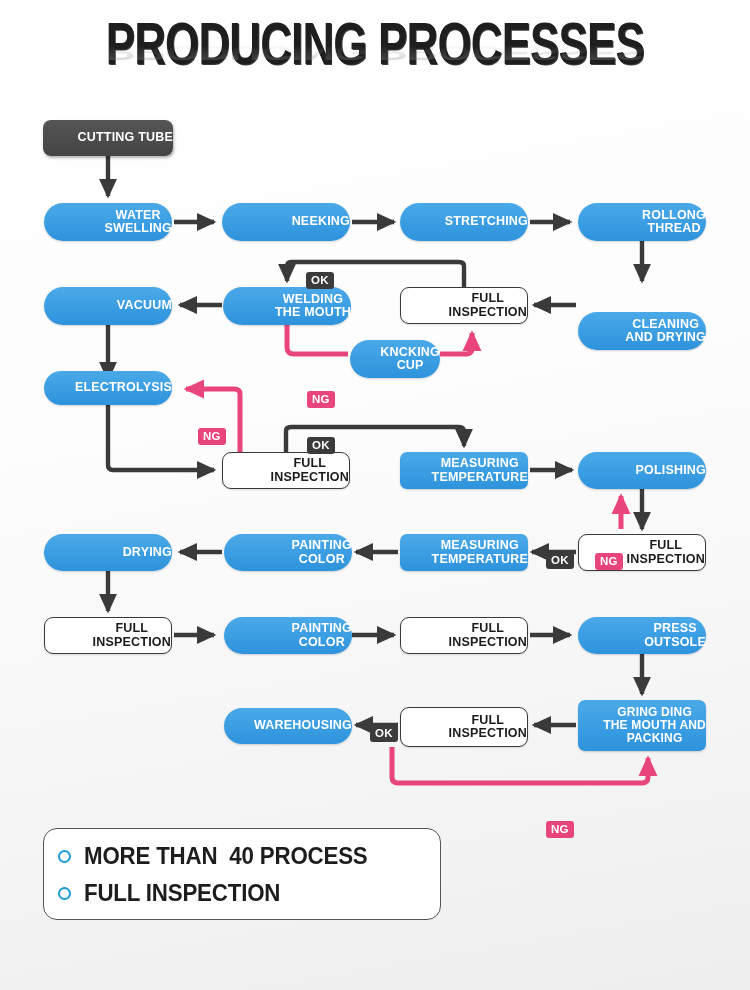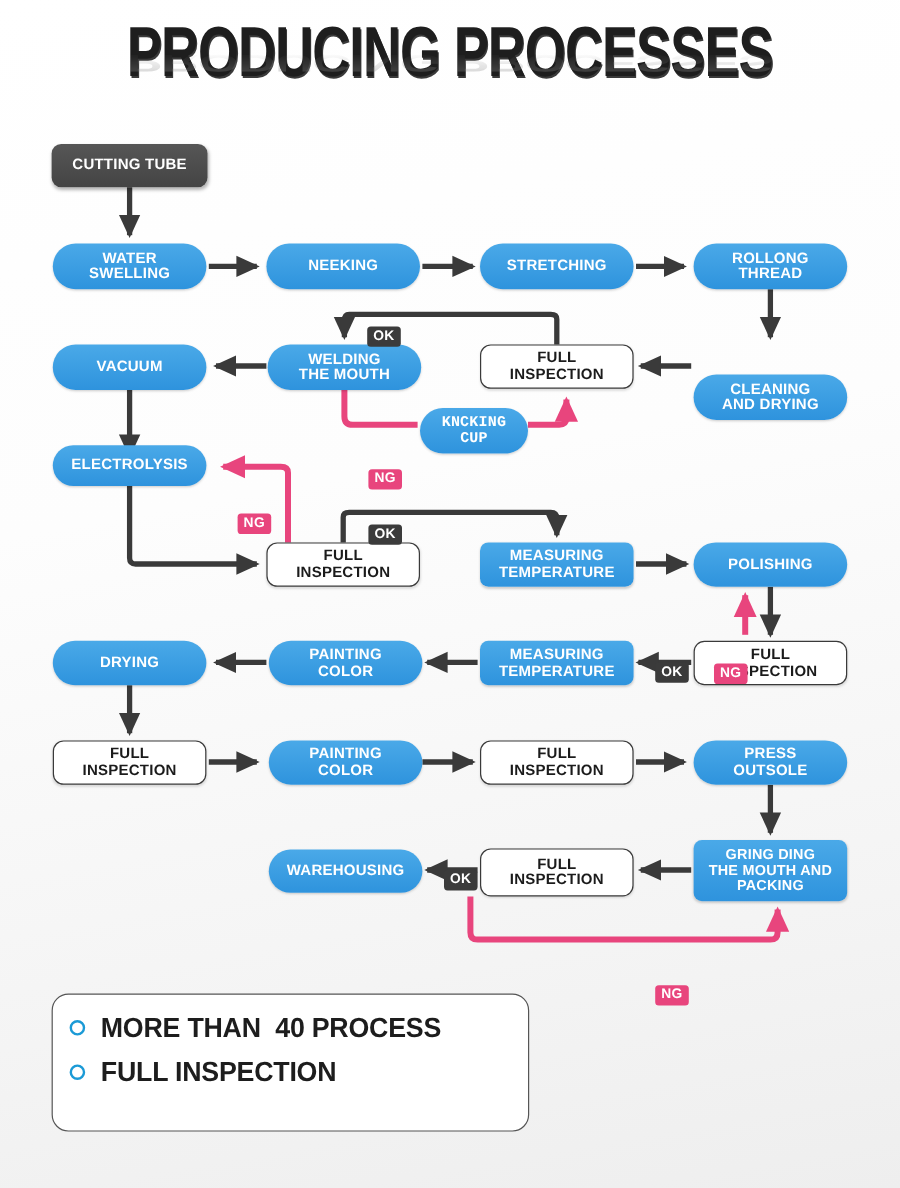--- a/index.html
+++ b/index.html
@@ -63,21 +63,21 @@
     position: absolute;
     left: 0; top: 0;
     width: 750px; height: 990px;
   }
 
   
   .node {
     position: absolute;
     display: flex;
     align-items: center;
-    justify-content: center;
+    justify-content: flex-end;
     text-align: center;
     font-weight: bold;
     line-height: 1.08;
     letter-spacing: 0.2px;
     z-index: 5;
     user-select: none;
   }
   .node.blue {
     background: linear-gradient(180deg, #4aa9e8 0%, #2e93dd 100%);
     color: #ffffff;
@@ -120,21 +120,21 @@
     padding: 0 5px;
     line-height: 1;
   }
   .chip.ok { background: #3b3b3b; margin-top: 16px; }
   .chip.ng { background: #e8457d; margin-top: 47px; }
 
   
   #footer-box {
     position: absolute;
     left: 43px; top: 828px;
-    width: 398px; height: 115px;
+    width: 398px; height: 92px;
     border: 1.8px solid #555;
     border-radius: 14px;
     background: #ffffff;
     z-index: 6;
     padding: 9px 0 0 14px;
   }
   .foot-row {
     display: flex;
     align-items: center;
     height: 37px;
@@ -267,21 +267,21 @@
   </div>
   <div class="node white" style="left:400px; top:287px; width:128px; height:37px; white-space:pre;">
     <span>FULL
 INSPECTION</span>
   </div>
   <div class="node blue" style="left:578px; top:287px; width:128px; height:38px; white-space:pre;margin-top:25px;">
     <span>CLEANING
 AND DRYING</span>
   </div>
 
-  <div class="node blue" style="left:350px; top:340px; width:90px; height:38px; white-space:pre;font-family:Liberation Mono, monospace;">
+  <div class="node blue" style="left:350px; top:340px; width:90px; height:38px; white-space:pre;">
     <span>KNCKING
 CUP</span>
   </div>
 
   <div class="node blue" style="left:44px; top:371px; width:128px; height:34px; white-space:pre;">
     <span>ELECTROLYSIS</span>
   </div>
 
   <div class="node white" style="left:222px; top:452px; width:128px; height:37px; white-space:pre;">
     <span>FULL

